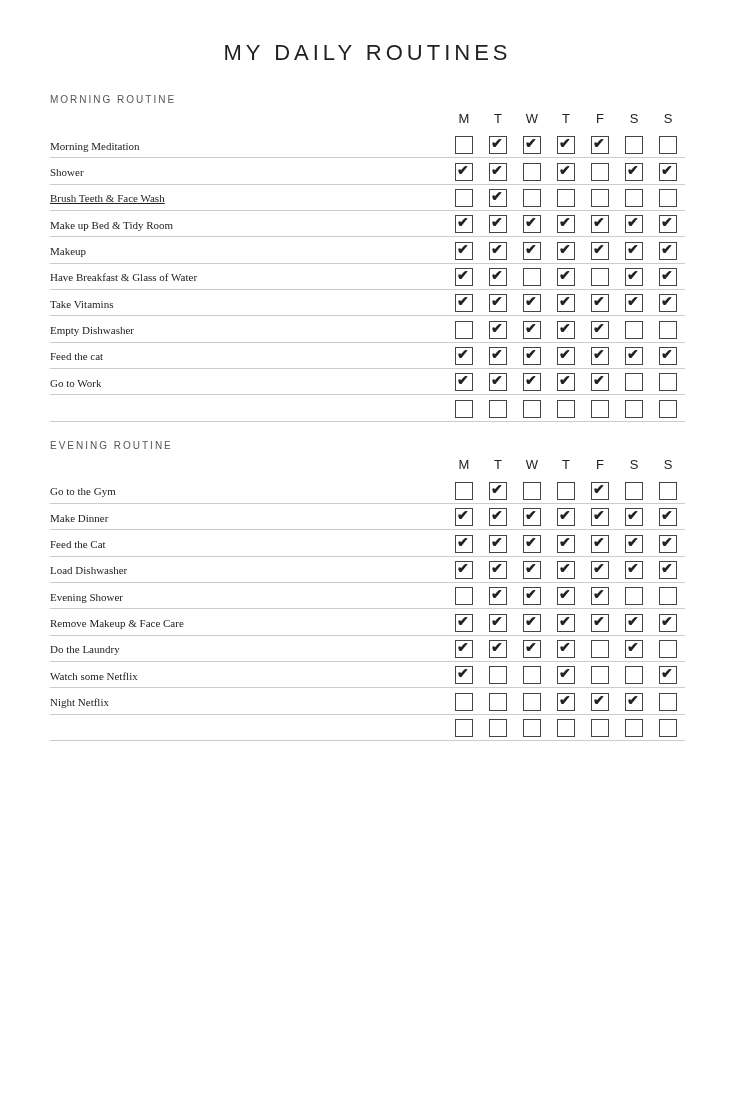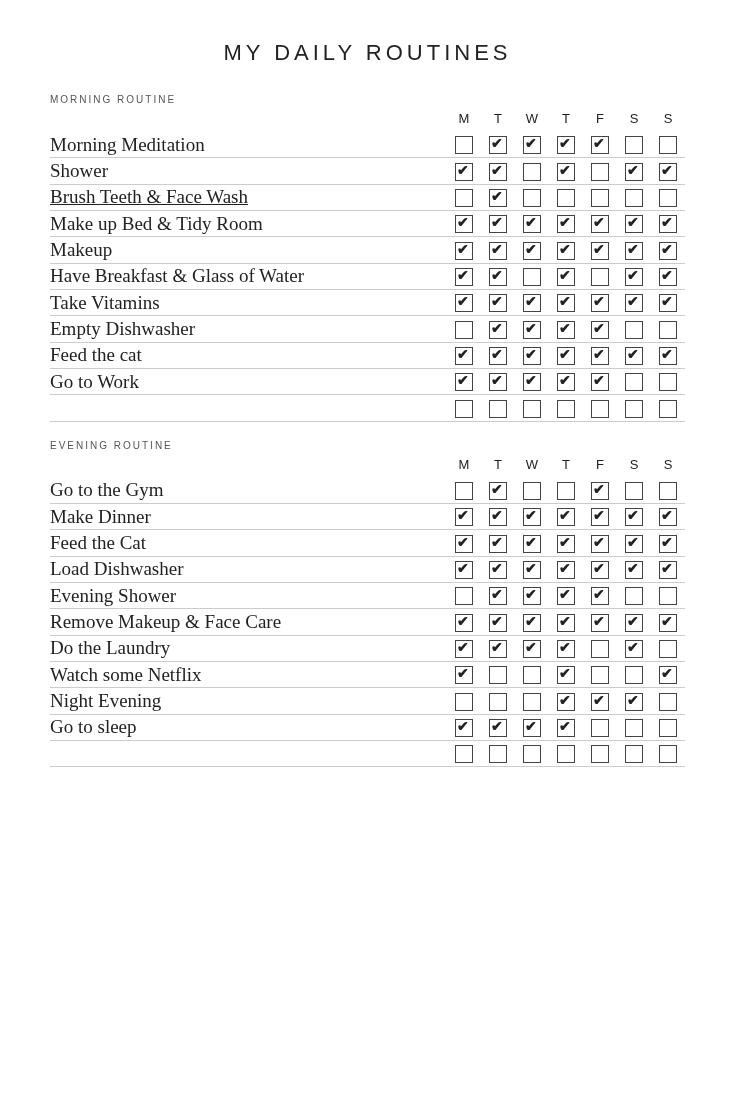--- a/index.html
+++ b/index.html
@@ -40,21 +40,21 @@
     }
     .routine-table td {
       vertical-align: middle;
       padding: 0;
     }
     .task-row {
       border-bottom: 1px solid #ccc;
     }
     .task-name {
       font-family: Georgia, 'Times New Roman', serif;
-      font-size: 19px;
+      font-size: 11px;
       color: #222;
       padding: 5px 0 3px 0;
       width: 340px;
       min-width: 200px;
     }
     .task-name.underline {
       text-decoration: underline;
     }
     .days-header {
       display: flex;
@@ -419,43 +419,29 @@
               <div class="cb-cell"><div class="cb"></div></div>
               <div class="cb-cell"><div class="cb"></div></div>
               <div class="cb-cell"><div class="cb checked"></div></div>
               <div class="cb-cell"><div class="cb"></div></div>
               <div class="cb-cell"><div class="cb"></div></div>
               <div class="cb-cell"><div class="cb checked"></div></div>
             </div>
           </td>
         </tr>
         <tr class="task-row">
-          <td><span class="task-name">Night Evening</span></td>
-          <td class="days-area">
-            <div class="checkboxes-row">
-              <div class="cb-cell"><div class="cb"></div></div>
-              <div class="cb-cell"><div class="cb"></div></div>
-              <div class="cb-cell"><div class="cb"></div></div>
-              <div class="cb-cell"><div class="cb checked"></div></div>
-              <div class="cb-cell"><div class="cb checked"></div></div>
-              <div class="cb-cell"><div class="cb checked"></div></div>
-              <div class="cb-cell"><div class="cb"></div></div>
-            </div>
-          </td>
-        </tr>
-        <tr class="task-row">
-          <td><span class="task-name italic-task">Go to sleep</span></td>
-          <td class="days-area">
-            <div class="checkboxes-row">
-              <div class="cb-cell"><div class="cb checked"></div></div>
-              <div class="cb-cell"><div class="cb checked"></div></div>
-              <div class="cb-cell"><div class="cb checked"></div></div>
-              <div class="cb-cell"><div class="cb checked"></div></div>
-              <div class="cb-cell"><div class="cb"></div></div>
-              <div class="cb-cell"><div class="cb"></div></div>
+          <td><span class="task-name">Night Netflix</span></td>
+          <td class="days-area">
+            <div class="checkboxes-row">
+              <div class="cb-cell"><div class="cb"></div></div>
+              <div class="cb-cell"><div class="cb"></div></div>
+              <div class="cb-cell"><div class="cb"></div></div>
+              <div class="cb-cell"><div class="cb checked"></div></div>
+              <div class="cb-cell"><div class="cb checked"></div></div>
+              <div class="cb-cell"><div class="cb checked"></div></div>
               <div class="cb-cell"><div class="cb"></div></div>
             </div>
           </td>
         </tr>
         <tr class="task-row">
           <td><span class="task-name"></span></td>
           <td class="days-area">
             <div class="checkboxes-row">
               <div class="cb-cell"><div class="cb"></div></div>
               <div class="cb-cell"><div class="cb"></div></div>

